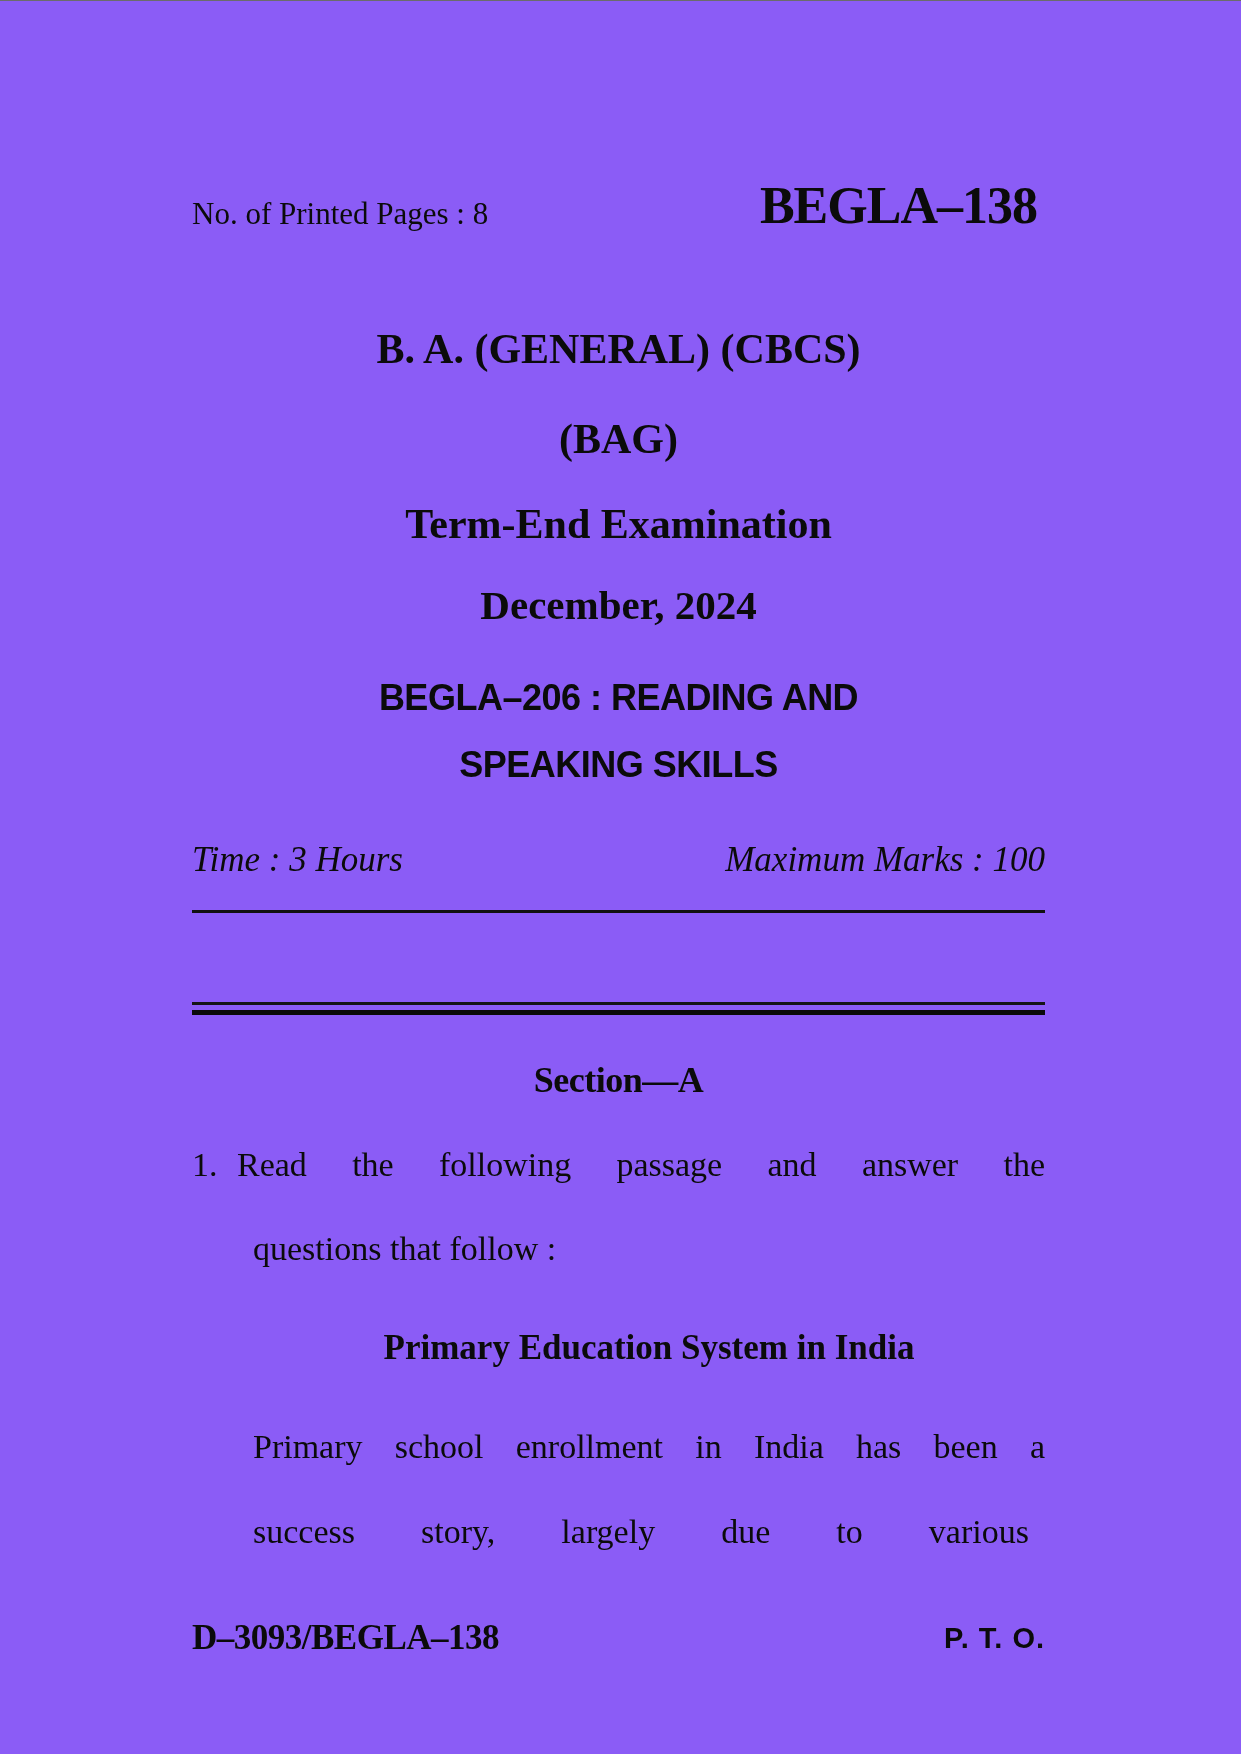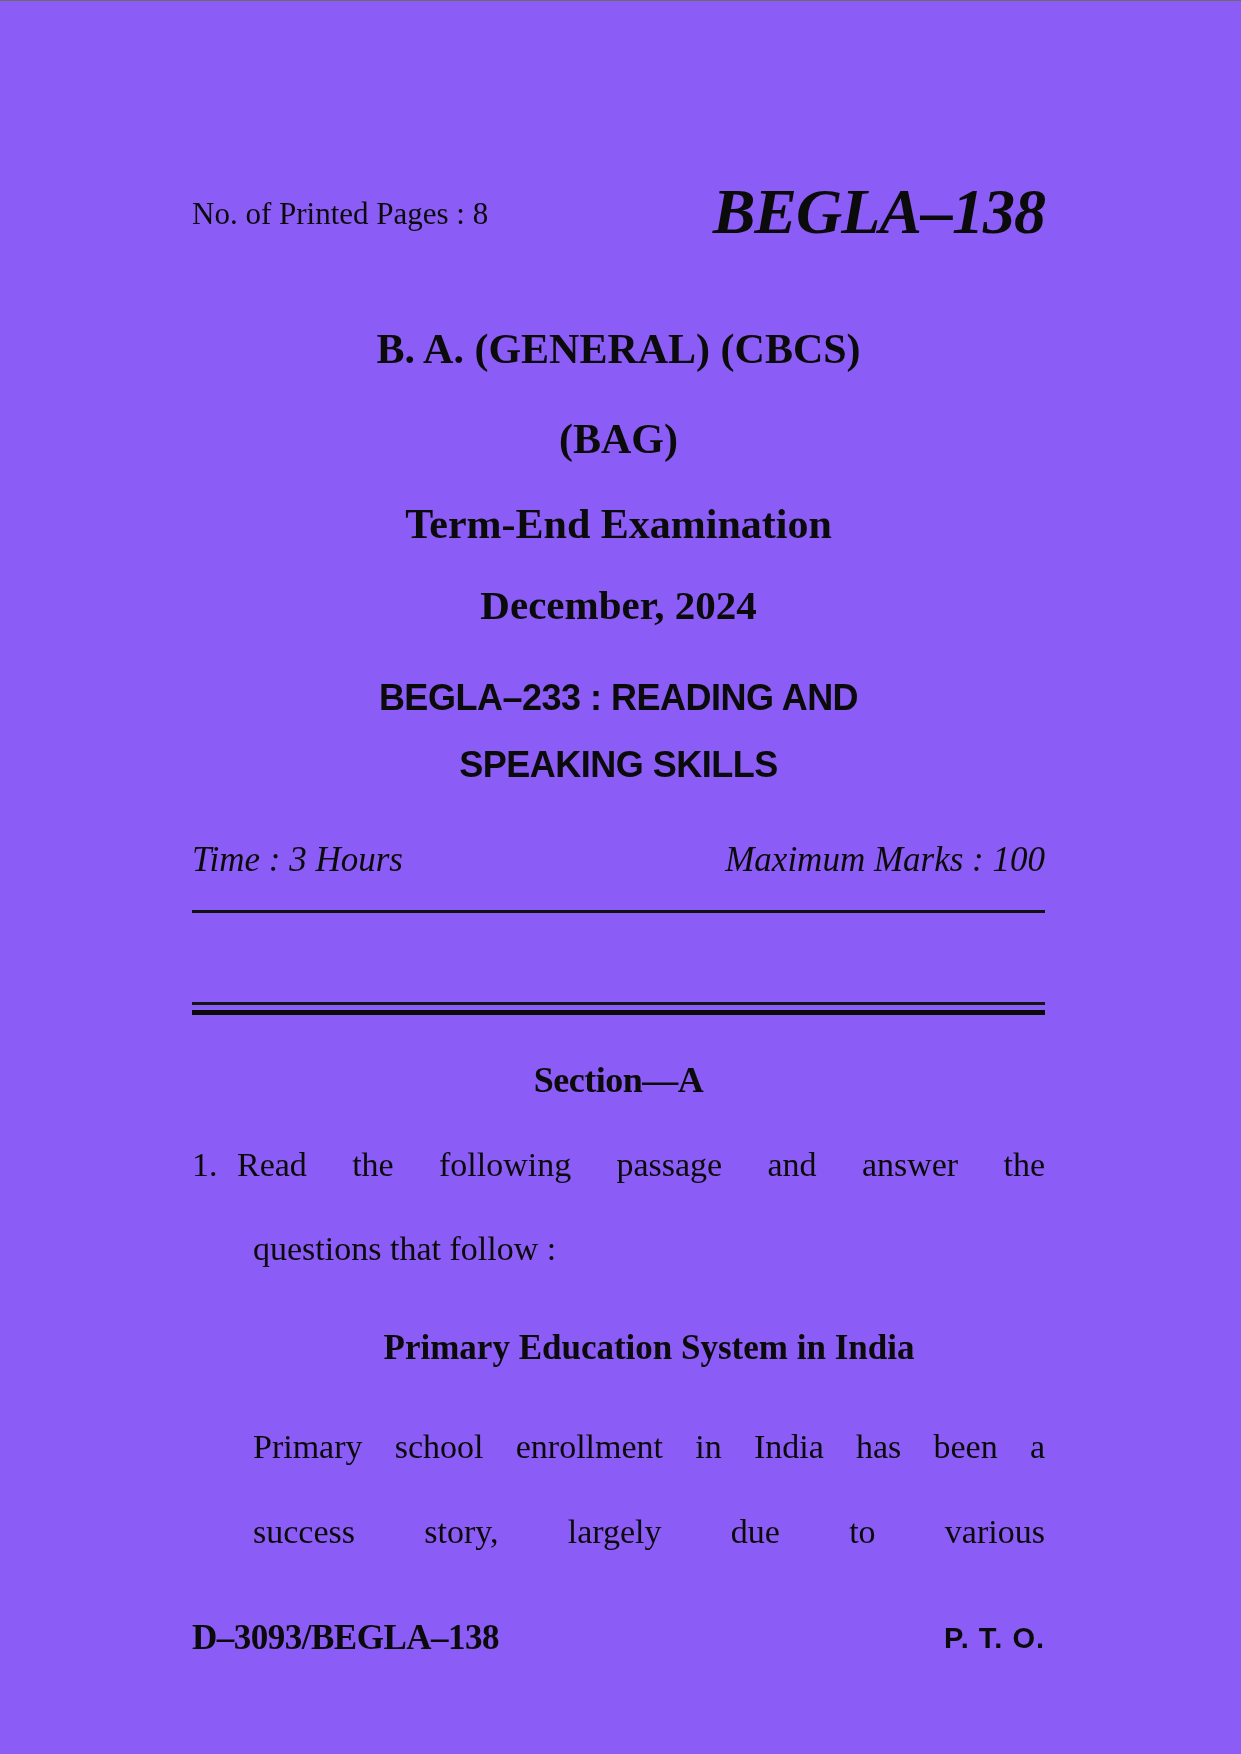--- a/index.html
+++ b/index.html
@@ -11,21 +11,21 @@
     color:#0b0b0b;
     font-family:"Liberation Serif", serif;
     overflow:hidden;
   }
   .content{position:absolute;left:192px;top:0;width:853px;height:100%;}
   .abs{position:absolute;line-height:1;white-space:nowrap;}
   .full{left:0;right:0;}
   .sans{font-family:"Liberation Sans", sans-serif;}
 
   .no-pages{top:197px;left:0;font-size:31px;}
-  .paper-code{top:179px;right:0;font-size:64px;font-weight:bold;letter-spacing:-1px;font-style:italic;}
+  .paper-code{top:179px;right:8px;font-size:52px;font-weight:bold;letter-spacing:-1px;}
 
   .h-center{text-align:center;font-weight:bold;}
   .h-program1{top:327px;font-size:42px;}
   .h-program2{top:417px;font-size:42px;}
   .h-examtitle{top:502px;font-size:42px;}
   .h-examdate{top:584px;font-size:41px;}
   .h-course{font-size:36px;font-weight:bold;letter-spacing:-0.5px;}
   .h-course1{top:679px;}
   .h-course2{top:746px;}
 
@@ -38,42 +38,42 @@
   .rule2a{top:1001px;height:3px;background:#151515;}
   .rule2b{top:1009px;height:5px;background:#0a0a0a;}
 
   .section-heading{top:1061px;text-align:center;font-weight:bold;font-size:36px;letter-spacing:-0.5px;}
 
   .q-number{top:1147px;left:0;font-size:34px;}
   .q-line1{top:1147px;left:45px;right:0;font-size:34px;}
   .q-line2{top:1231px;left:61px;right:0;font-size:34px;}
   .passage-title{top:1329px;left:61px;right:0;text-align:center;font-weight:bold;font-size:35px;}
   .p-line1{top:1429px;left:61px;right:0;font-size:34px;}
-  .p-line2{top:1514px;left:61px;right:0;font-size:34px;}
+  .p-line2{top:1514px;left:61px;right:16px;font-size:34px;}
 
   [data-justify="words"]{display:flex;justify-content:space-between;white-space:nowrap;}
 
   .footer-left{top:1619px;left:0;font-size:35px;font-weight:bold;letter-spacing:-0.5px;}
   .footer-right{top:1623px;right:0;font-size:29px;font-weight:bold;letter-spacing:1px;}
 </style>
 </head>
 <body>
 
 <div class="page">
   <div class="content">
 
     <div class="abs no-pages">No. of Printed Pages : 8</div>
     <div class="abs paper-code">BEGLA–138</div>
 
     <div class="abs full h-center h-program1">B. A. (GENERAL) (CBCS)</div>
     <div class="abs full h-center h-program2">(BAG)</div>
     <div class="abs full h-center h-examtitle">Term-End Examination</div>
     <div class="abs full h-center h-examdate">December, 2024</div>
 
-    <div class="abs full h-center sans h-course h-course1">BEGLA–233 : READING AND</div>
+    <div class="abs full h-center sans h-course h-course1">BEGLA–206 : READING AND</div>
     <div class="abs full h-center sans h-course h-course2">SPEAKING SKILLS</div>
 
     <div class="abs full time-row">
       <span>Time : 3 Hours</span>
       <span>Maximum Marks : 100</span>
     </div>
 
     <div class="abs full rule1"></div>
 
 

